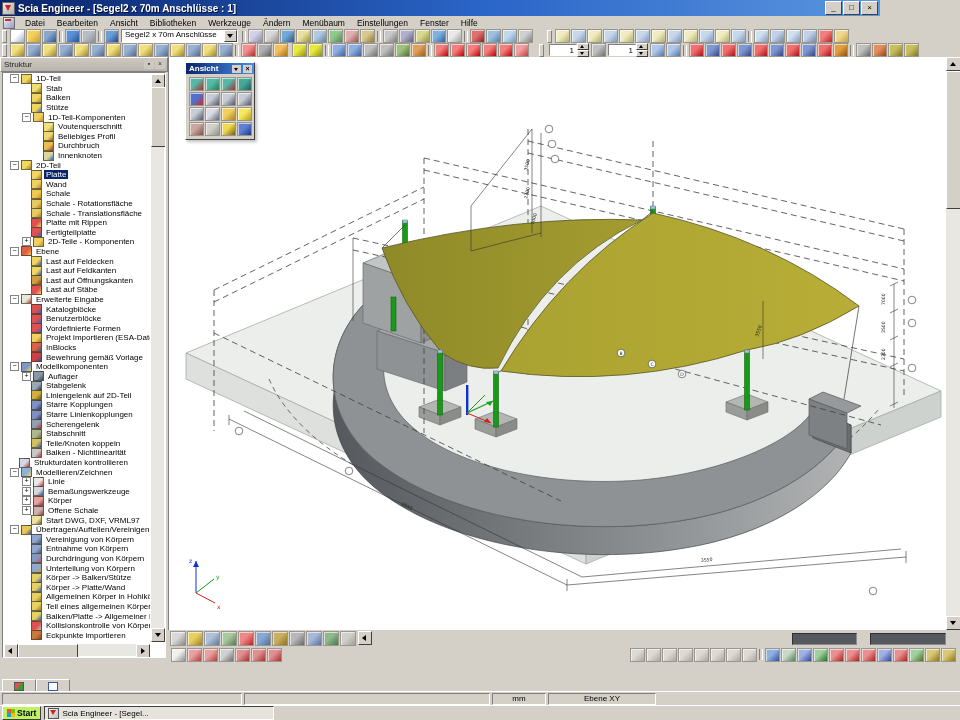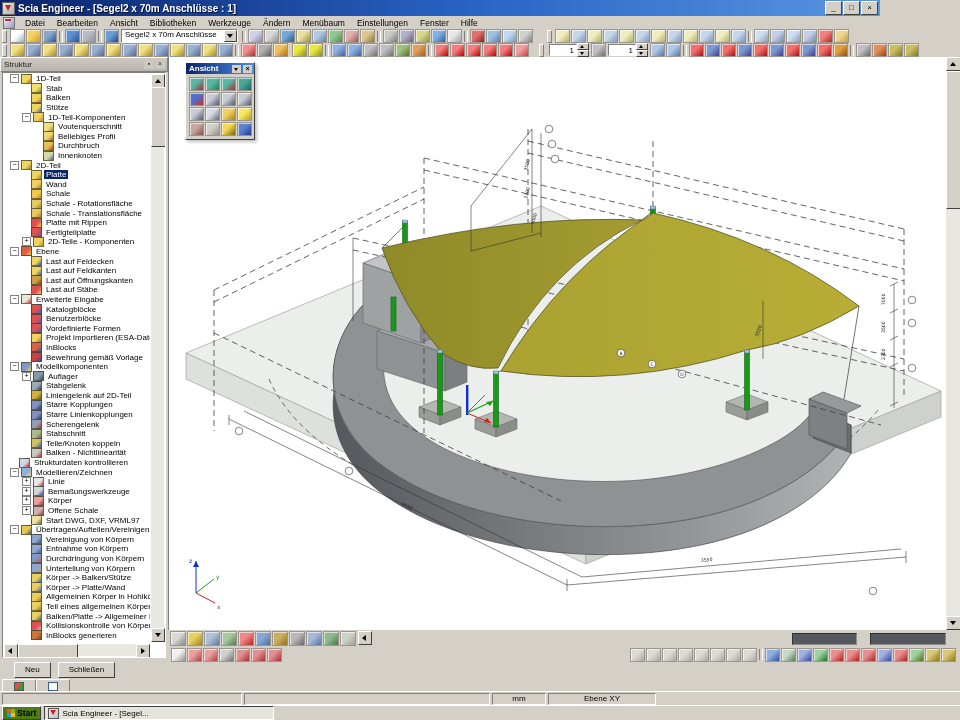--- a/index.html
+++ b/index.html
@@ -94,21 +94,21 @@
   .capbtn2{width:9px;height:8px;background:#868686;color:#e8e8e8;font-size:7px;line-height:7px;text-align:center;}
   #cmdicons{height:17px;display:flex;align-items:center;}
   #cmdinput{margin:0 2px;height:13px;background:#fff;border:1px solid;border-color:#808080 #fff #fff #808080;font-size:8px;line-height:13px;padding-left:3px;color:#000;}
 
   
   #statusbar{left:0;top:691px;width:960px;height:14px;background:#d4d0c8;display:flex;align-items:center;gap:2px;padding:1px 2px;box-sizing:border-box;border-top:1px solid #fff;}
   .sseg{height:10px;border:1px solid;border-color:#808080 #fff #fff #808080;font-size:8px;line-height:10px;color:#000;}
 
   
   #taskbar{left:0;top:705px;width:960px;height:15px;background:#d4d0c8;border-top:1px solid #fff;display:flex;align-items:center;gap:3px;padding-left:2px;box-sizing:border-box;}
-  #startbtn{height:12px;display:flex;align-items:center;gap:2px;background:#4d7c0f;border:1px solid;border-color:#fff #404040 #404040 #fff;padding:0 4px;}
+  #startbtn{height:12px;display:flex;align-items:center;gap:2px;background:#bef264;border:1px solid;border-color:#fff #404040 #404040 #fff;padding:0 4px;}
   #startbtn .flag{width:8px;height:8px;display:grid;grid-template-columns:4px 4px;grid-template-rows:4px 4px;}
   #startbtn .flag i:nth-child(1){background:#f35325;} #startbtn .flag i:nth-child(2){background:#81bc06;}
   #startbtn .flag i:nth-child(3){background:#05a6f0;} #startbtn .flag i:nth-child(4){background:#ffba08;}
   #startbtn .t{font-size:8.5px;font-weight:bold;}
   .task{height:12px;width:222px;display:flex;align-items:center;gap:3px;background:#d4d0c8;border:1px solid;border-color:#fff #404040 #404040 #fff;padding:0 3px;overflow:hidden;}
   .task.active{border-color:#404040 #fff #fff #404040;background:#e6e3dc;}
   .task .t{font-size:8px;white-space:nowrap;overflow:hidden;}
   .task.active .t{font-weight:normal;}
   .ticon{width:9px;height:9px;flex:none;border:1px solid #555;}
   .ticon.scia{background:linear-gradient(135deg,#f0f0f0,#c0c0c0);position:relative;}
@@ -660,37 +660,33 @@
         <div class="trow">
           <span style="width: 18px; flex: 0 0 auto;"></span>
           <span style="width: 9px; flex: 0 0 auto;"></span>
           <span class="tico" style="background: linear-gradient(135deg, rgb(224, 80, 80) 55%, rgb(192, 192, 192));"></span>
           <span class="lbl">Kollisionskontrolle von Körpern</span>
         </div>
         <div class="trow">
           <span style="width: 18px; flex: 0 0 auto;"></span>
           <span style="width: 9px; flex: 0 0 auto;"></span>
           <span class="tico" style="background: linear-gradient(135deg, rgb(200, 120, 56) 55%, rgb(128, 72, 24));"></span>
-          <span class="lbl">InBlocks generieren</span>
+          <span class="lbl">Eckpunkte importieren</span>
         </div>
       </div>
     <div class="sbvscroll">
       <span class="sarrbtn sa-up" style="position:absolute;top:0;left:0"></span>
       <span class="thumbv" style="top:13px;height:58px"></span>
       <span class="sarrbtn sa-dn" style="position:absolute;bottom:0;left:0"></span>
     </div>
     <div class="sbhscroll">
       <span class="sarrbtn sa-l"></span>
       <span class="thumbh" style="width:58px"></span>
       <span class="sarrbtn sa-r" style="margin-left:auto"></span>
     </div>
-  </div>
-  <div id="sbbuttons" class="abs">
-    <span class="btn">Neu</span>
-    <span class="btn">Schließen</span>
   </div>
   <div id="sbtabs" class="abs">
     <span class="sbtab">
         <span class="g1"></span>
       </span>
     <span class="sbtab">
         <span class="g2"></span>
       </span>
   </div>
 </div>

